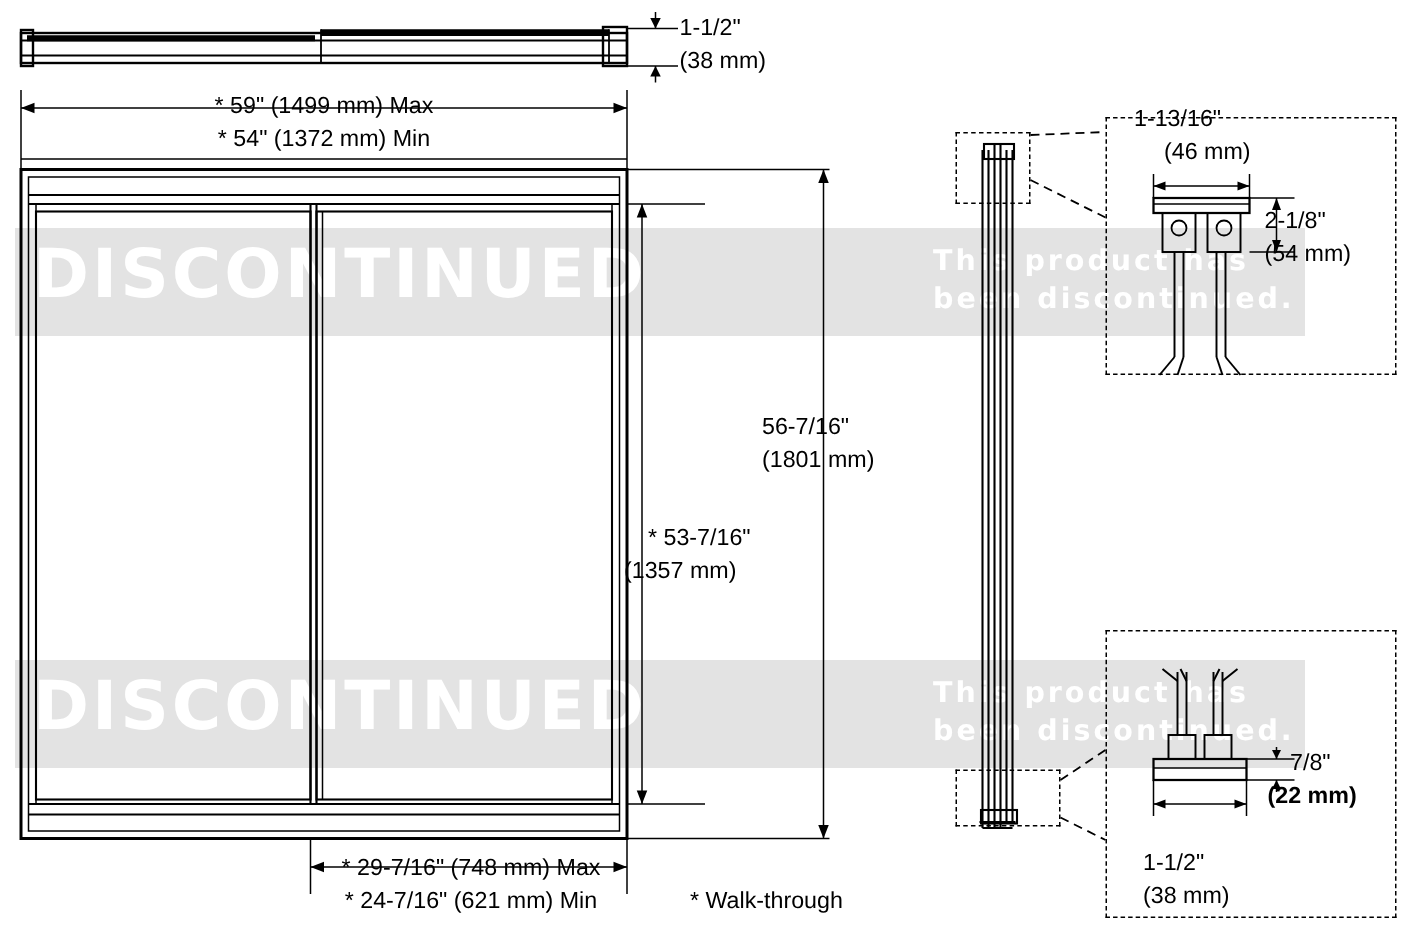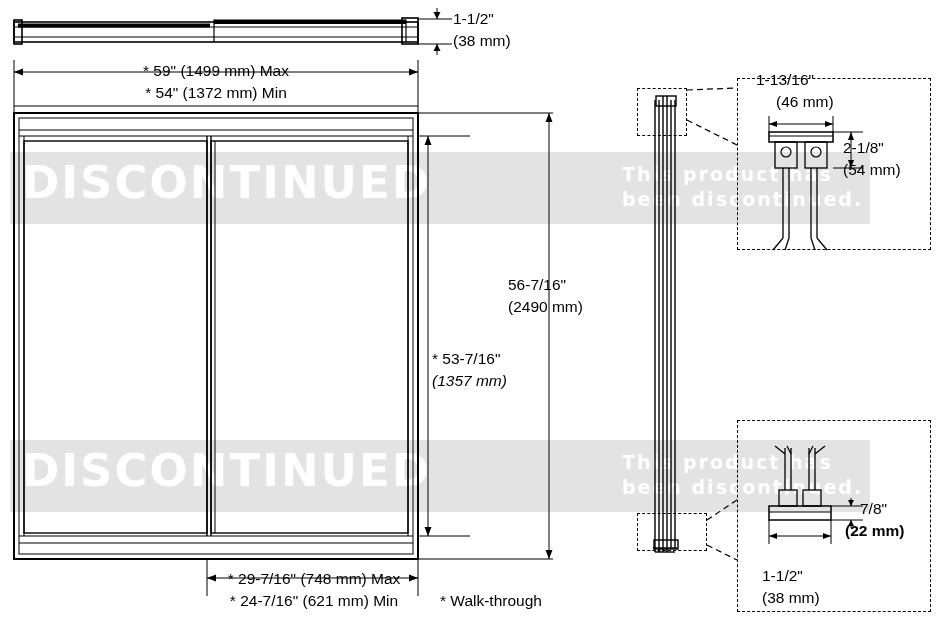--- a/index.html
+++ b/index.html
@@ -234,28 +234,28 @@
   <div class="detail-panel" style="left:737px; top:78px; width:194px; height:172px;"></div>
   <div class="detail-panel" style="left:737px; top:420px; width:194px; height:192px;"></div>
 
   <div class="lbl" style="left:453px; top:10px;">1-1/2"</div>
   <div class="lbl" style="left:453px; top:32px;">(38 mm)</div>
 
   <div class="lbl c" style="left:14px; top:62px; width:404px;">* 59" (1499 mm) Max</div>
   <div class="lbl c" style="left:14px; top:84px; width:404px;">* 54" (1372 mm) Min</div>
 
   <div class="lbl" style="left:508px; top:276px;">56-7/16"</div>
-  <div class="lbl" style="left:508px; top:298px;">(2490 mm)</div>
+  <div class="lbl" style="left:508px; top:298px;">(1801 mm)</div>
 
   <div class="lbl" style="left:432px; top:350px;">* 53-7/16"</div>
-  <div class="lbl" style="left:432px; top:372px;font-style:italic;">(1357 mm)</div>
+  <div class="lbl" style="left:416px; top:372px;">(1357 mm)</div>
 
   <div class="lbl c" style="left:185px; top:570px; width:258px;">* 29-7/16" (748 mm) Max</div>
   <div class="lbl c" style="left:185px; top:592px; width:258px;">* 24-7/16" (621 mm) Min</div>
-  <div class="lbl" style="left:440px; top:592px;">* Walk-through</div>
+  <div class="lbl" style="left:460px; top:592px;">* Walk-through</div>
 
   <div class="lbl" style="left:756px; top:71px;">1-13/16"</div>
   <div class="lbl" style="left:761px; top:93px;margin-left:15px;">(46 mm)</div>
   <div class="lbl" style="left:843px; top:139px;">2-1/8"</div>
   <div class="lbl" style="left:843px; top:161px;">(54 mm)</div>
 
   <div class="lbl" style="left:860px; top:500px;">7/8"</div>
   <div class="lbl" style="left:845px; top:522px;font-weight:bold;">(22 mm)</div>
   <div class="lbl" style="left:762px; top:567px;">1-1/2"</div>
   <div class="lbl" style="left:762px; top:589px;">(38 mm)</div>

